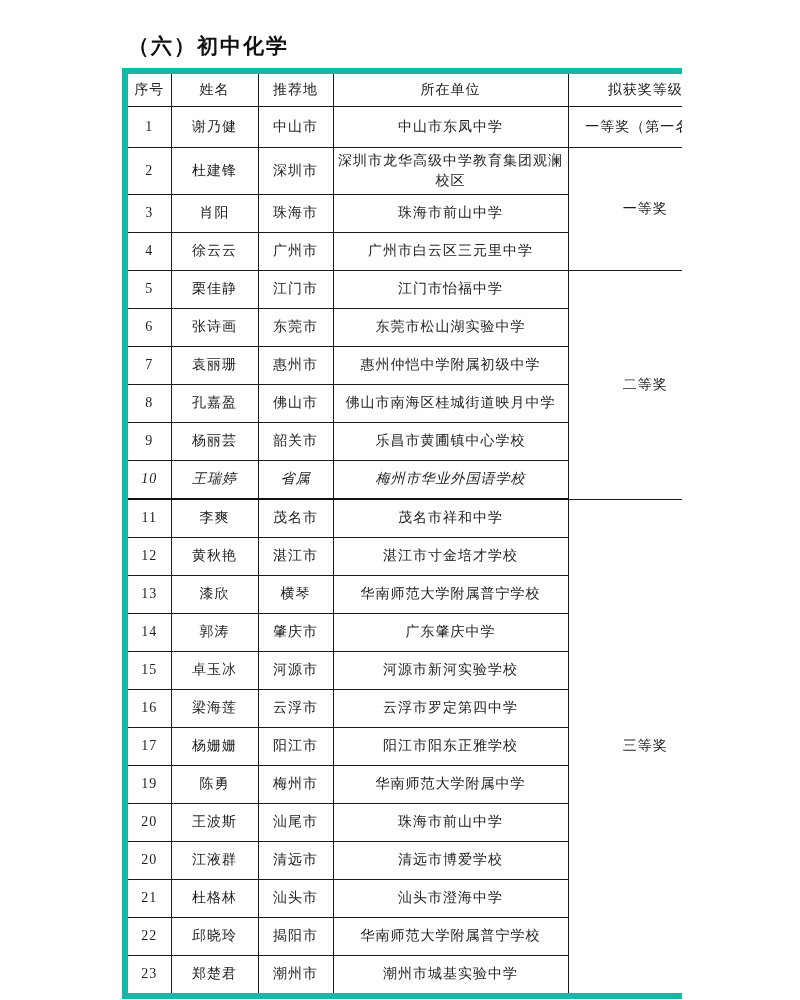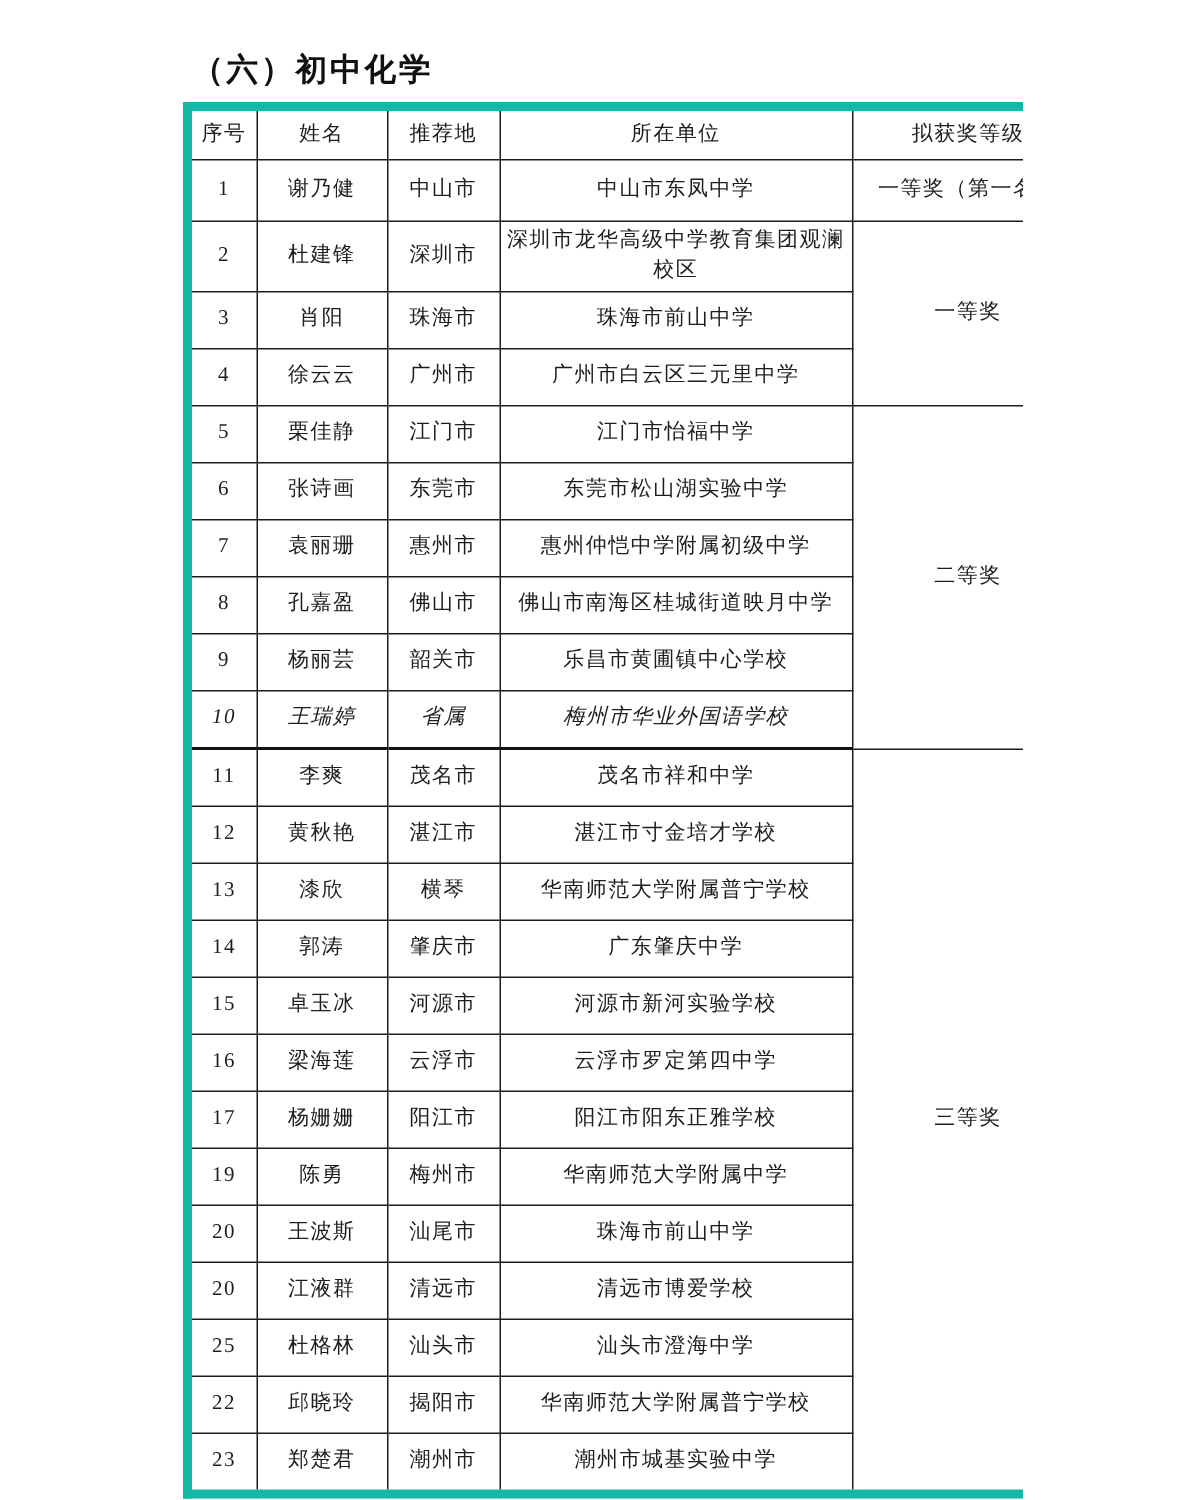--- a/index.html
+++ b/index.html
@@ -207,21 +207,21 @@
           <td class="cell-place">汕尾市</td>
           <td class="cell-unit">珠海市前山中学</td>
         </tr>
         <tr class="r-std">
           <td class="cell-serial-number">20</td>
           <td class="cell-name">江液群</td>
           <td class="cell-place">清远市</td>
           <td class="cell-unit">清远市博爱学校</td>
         </tr>
         <tr class="r-std">
-          <td class="cell-serial-number">25</td>
+          <td class="cell-serial-number">21</td>
           <td class="cell-name">杜格林</td>
           <td class="cell-place">汕头市</td>
           <td class="cell-unit">汕头市澄海中学</td>
         </tr>
         <tr class="r-std">
           <td class="cell-serial-number">22</td>
           <td class="cell-name">邱晓玲</td>
           <td class="cell-place">揭阳市</td>
           <td class="cell-unit">华南师范大学附属普宁学校</td>
         </tr>

